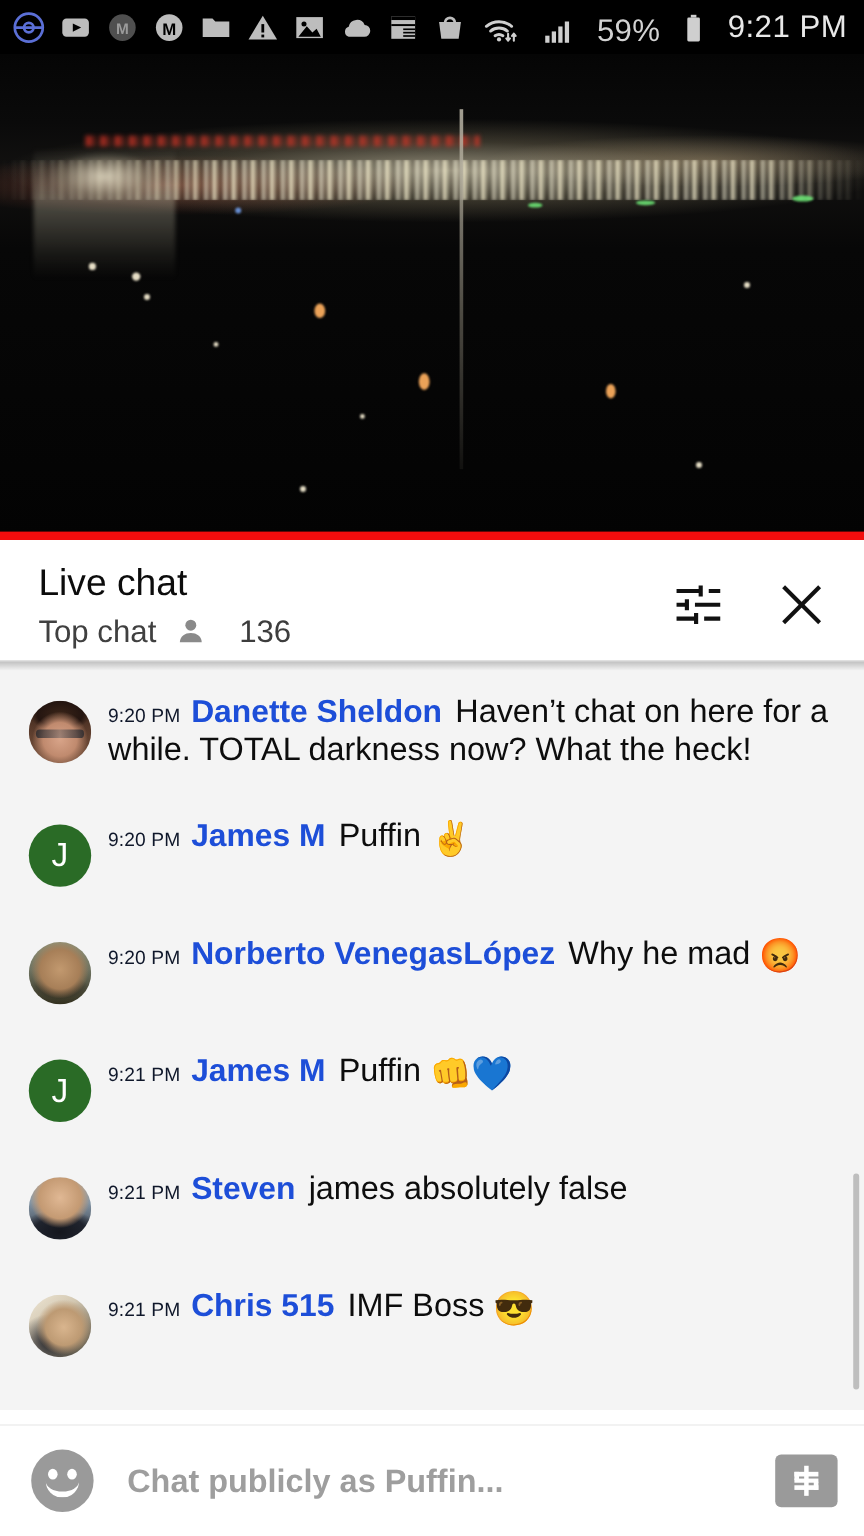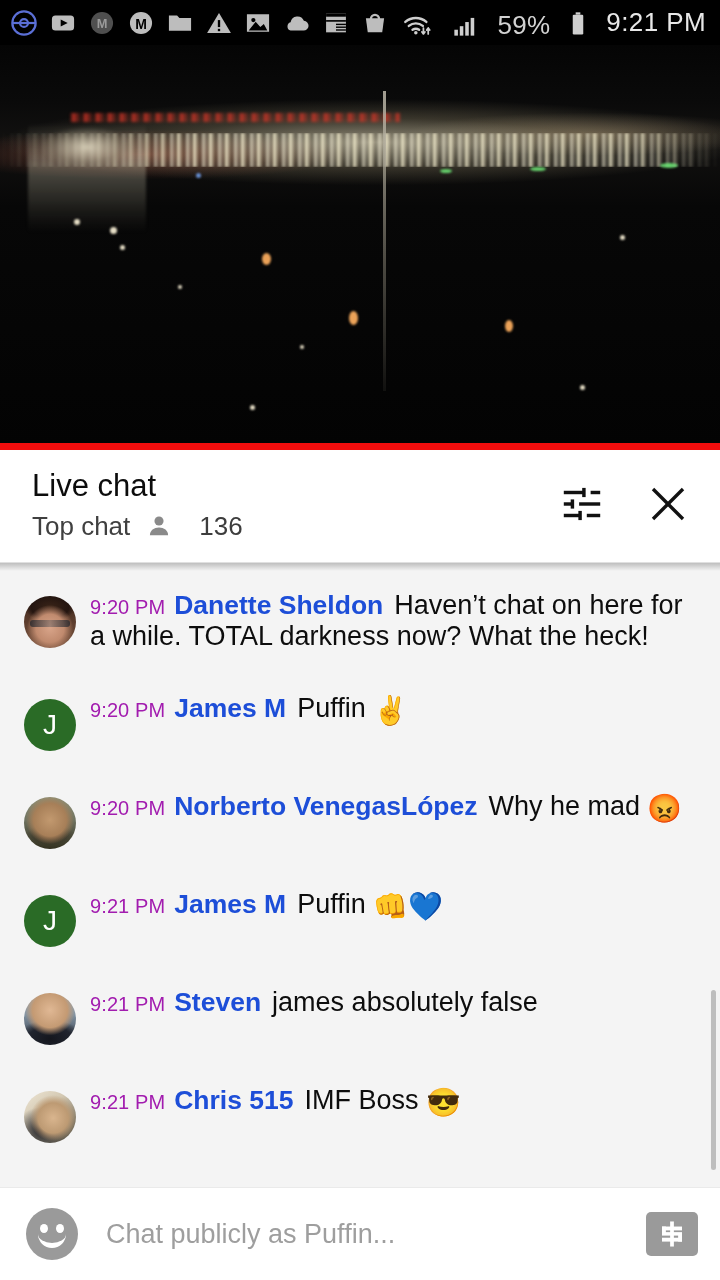--- a/index.html
+++ b/index.html
@@ -77,21 +77,21 @@
   .spark.green{ background:rgba(110,235,120,0.85); }
   .spark.blue{ background:rgba(120,170,255,0.8); }
 
   .video-progress{
     position:absolute; left:0; bottom:0;
     width:720px; height:7px; background:#f20d0d;
   }
 
   
   .chat-header{
-    width:720px; height:112px;
+    width:720px; height:100px;
     background:#fff;
     display:flex; align-items:flex-start;
     padding:18px 18px 0 32px;
     position:relative;
   }
   .ch-titles{ display:flex; flex-direction:column; gap:4px; }
   .ch-title{
     font-size:31px; color:#0c0c0c; font-weight:400; line-height:1.15;
   }
   .ch-sub{ display:flex; align-items:center; gap:16px; margin-top:3px; }
@@ -156,21 +156,21 @@
     background:
       radial-gradient(circle at 56% 52%, #d9b58e 0%, #bd9a73 38%, rgba(0,0,0,0) 58%),
       radial-gradient(ellipse 64% 54% at 34% 74%, #181a22 0%, rgba(0,0,0,0) 80%),
       linear-gradient(142deg,#efe7d6 0%,#d3c8b2 38%,#4b4537 100%);
   }
 
   .msg-body{
     font-size:27px; line-height:1.16; color:#0d0d0d;
     padding-top:14px;
   }
-  .m-time{ color:#a21caf; font-size:20px; margin-right:9px; letter-spacing:0.1px; }
+  .m-time{ color:#0f172a; font-size:16px; margin-right:9px; letter-spacing:0.1px; }
   .m-author{ color:#1d4ed8; font-weight:bold; font-size:26.5px; }
   .m-text{ color:#0d0d0d; font-size:27px; margin-left:11px; }
   .emoji{ font-size:28px; vertical-align:-3px; }
 
   .partial-msg{
     padding:0 20px 0 112px;
     font-size:27px; color:#0d0d0d;
     height:22px; overflow:hidden; line-height:1.16;
   }
   .list-shadow{
@@ -207,20 +207,21 @@
   .emoji-btn .mouth{
     position:absolute; left:12px; right:12px; top:26px; height:14px;
     border-bottom:5px solid #fff; border-radius:0 0 16px 16px;
   }
   .chat-input{
     flex:1; border:none; outline:none;
     font-family:"Liberation Sans", sans-serif;
     font-size:27px; color:#4c1d95;
     background:transparent;
     margin-left:28px;
+    font-weight:bold;
   }
   .chat-input::placeholder{ color:#9e9e9e; }
   .superchat-btn{
     width:52px; height:44px; min-width:52px;
     background:#9a9a9a; border-radius:5px;
     display:flex; align-items:center; justify-content:center;
     cursor:pointer;
   }
 </style>
 </head>

